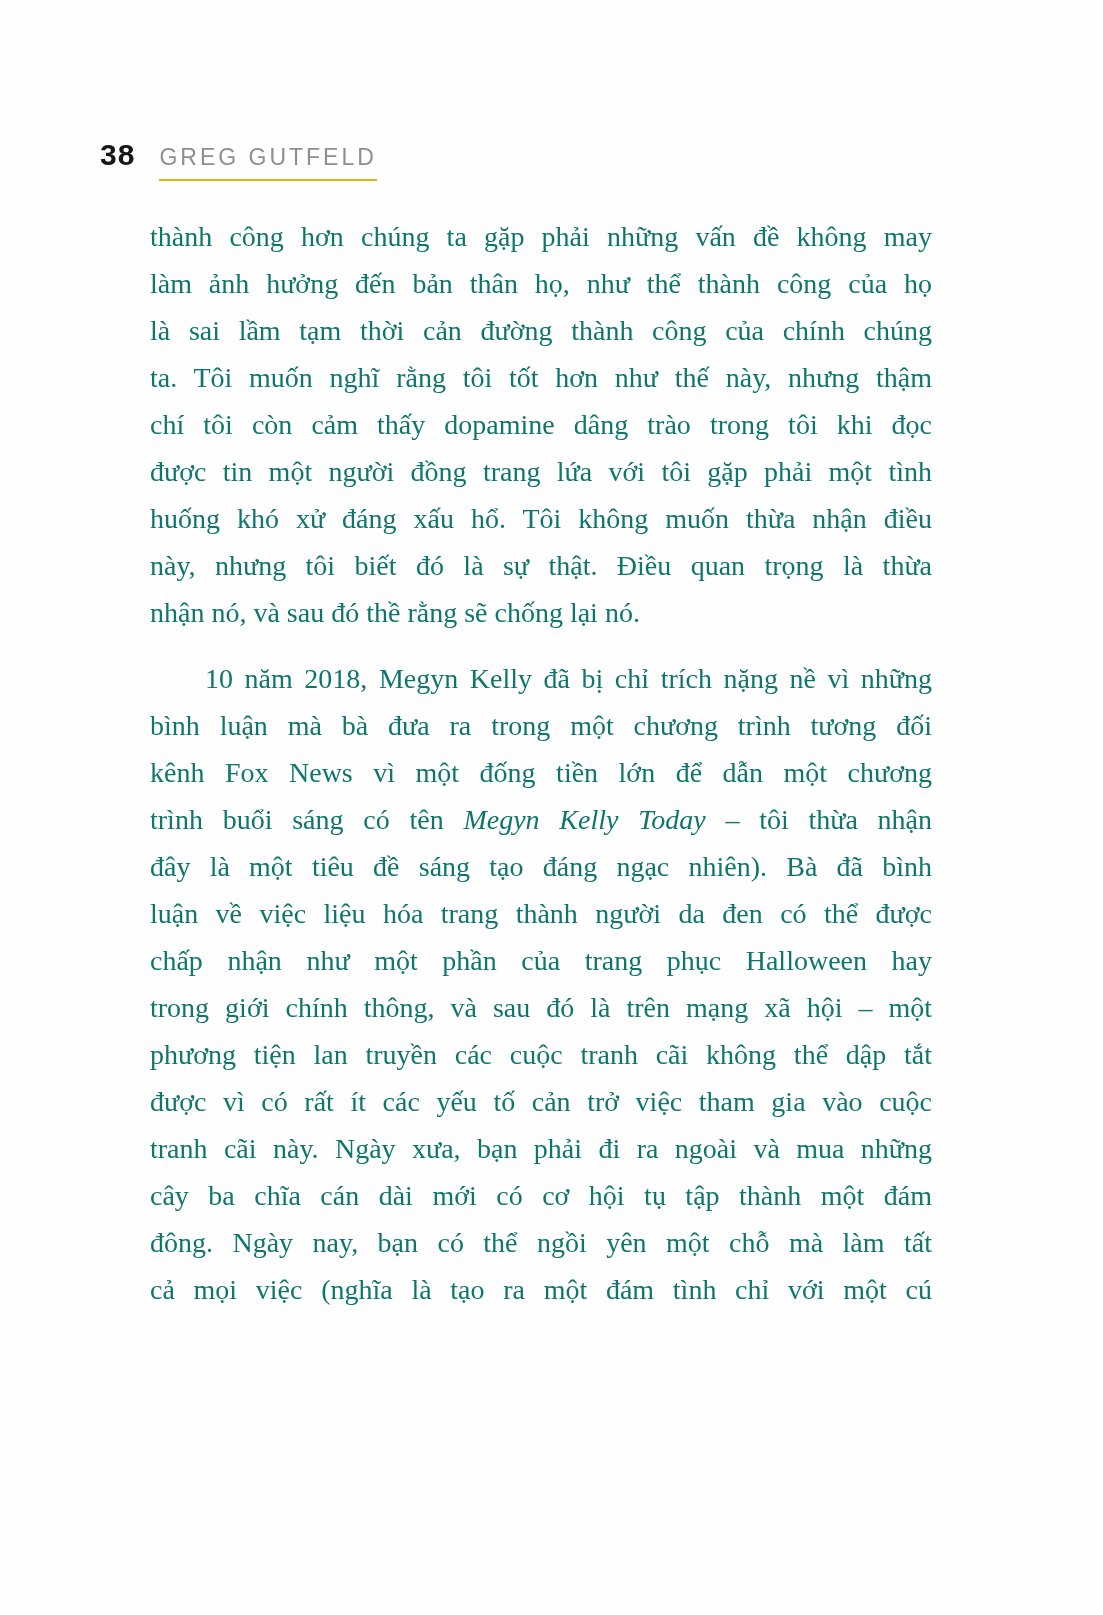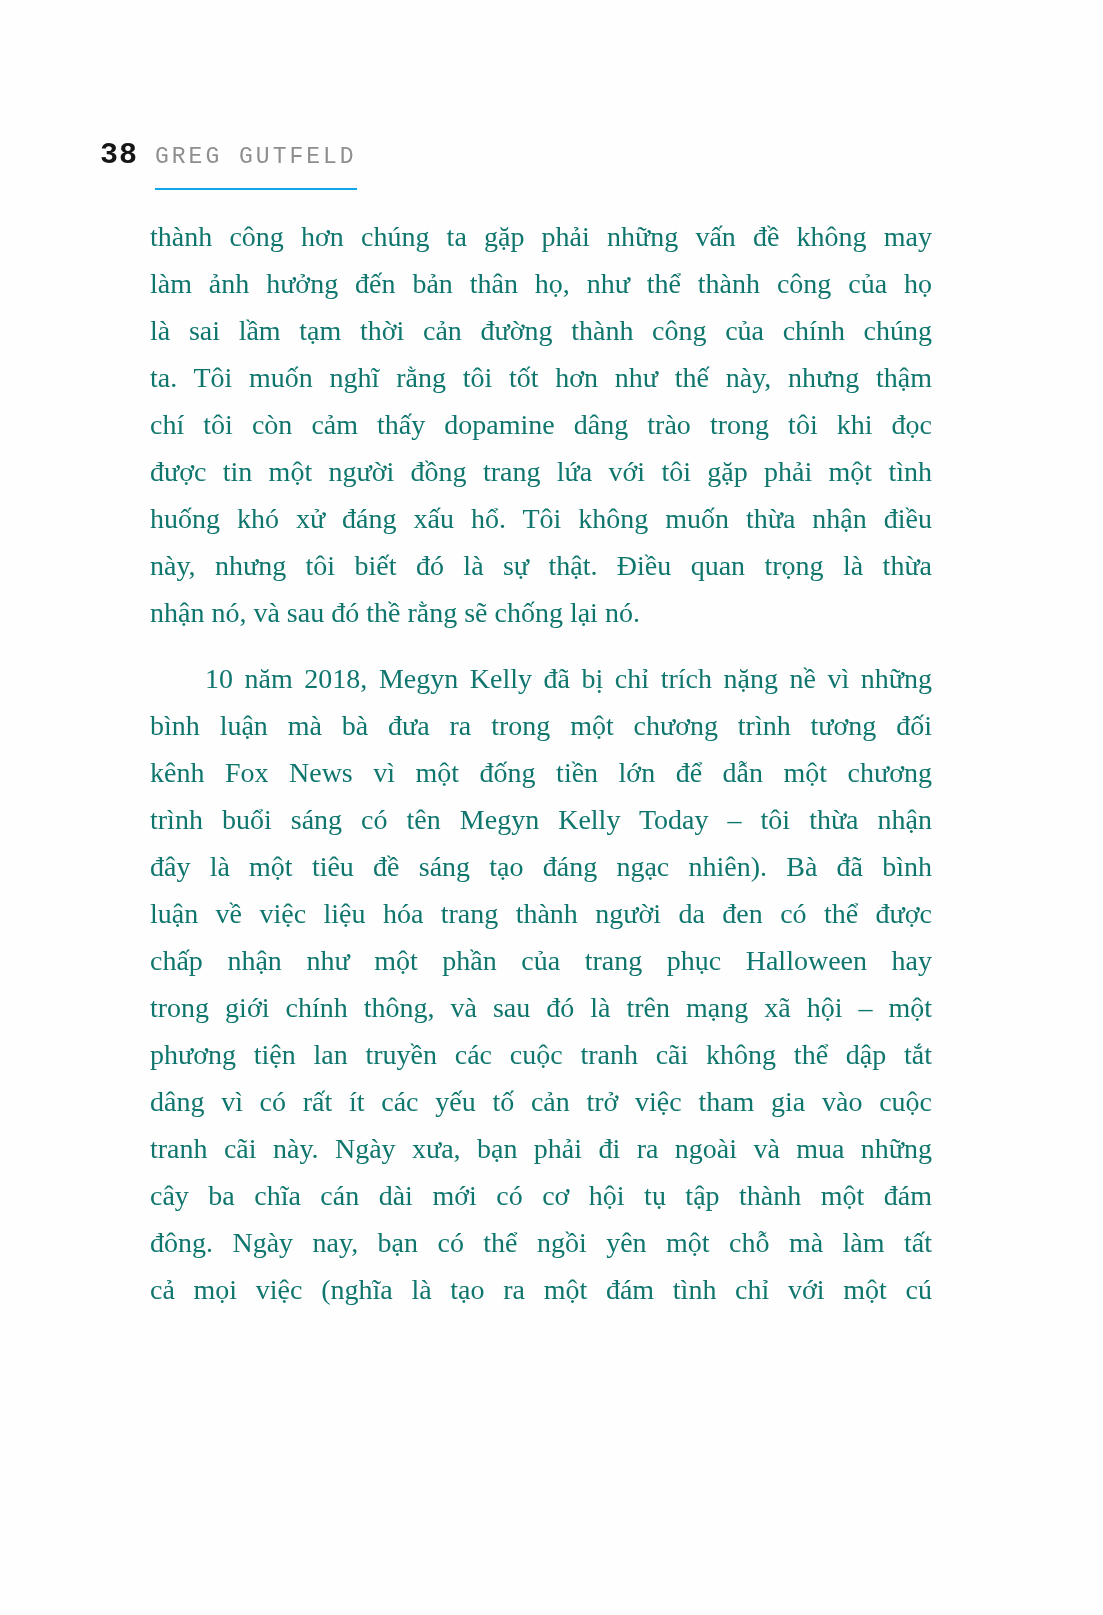--- a/index.html
+++ b/index.html
@@ -18,36 +18,36 @@
     position: absolute;
     inset: 0;
     background: #fefefe;
   }
   .page-header {
     position: absolute;
     top: 138px;
     left: 100px;
     display: flex;
     align-items: baseline;
-    gap: 17px;
-    font-family: Liberation Mono, monospace;
+    gap: 24px;
+    font-family: Liberation Sans, sans-serif;
   }
   .page-number {
     font-size: 30px;
     font-weight: bold;
     color: #161616;
     letter-spacing: 1px;
   }
   .running-header {
     font-size: 23px;
     font-weight: 500;
     color: #8e8e8e;
     letter-spacing: 3px;
-    padding-bottom: 18px;
-    border-bottom: 2px solid #0ea5e9;
+    padding-bottom: 8px;
+    border-bottom: 2px solid #eab308;
   }
   .text-block {
     position: absolute;
     top: 213px;
     left: 150px;
     width: 782px;
     font-size: 28px;
     line-height: 47px;
     color: #0f766e;
   }
@@ -58,20 +58,21 @@
     text-align: justify;
     text-align-last: justify;
   }
   .line.flush {
     text-align-last: left;
   }
   .paragraph.indent .line:first-child {
     text-indent: 55px;
   }
   .italic {
+    font-style: italic;
   }
 </style>
 </head>
 <body>
 
 <div class="page">
 
   <header class="page-header">
     <span class="page-number">38</span>
     <span class="running-header">GREG GUTFELD</span>
@@ -92,21 +93,21 @@
       <div class="paragraph indent">
         <div class="line"><span>10 năm 2018, Megyn Kelly đã bị chỉ trích nặng nề vì những</span></div>
         <div class="line"><span>bình luận mà bà đưa ra trong một chương trình tương đối</span></div>
         <div class="line"><span>kênh Fox News vì một đống tiền lớn để dẫn một chương</span></div>
         <div class="line"><span>trình buổi sáng có tên </span><span class="italic">Megyn Kelly Today</span><span> – tôi thừa nhận</span></div>
         <div class="line"><span>đây là một tiêu đề sáng tạo đáng ngạc nhiên). Bà đã bình</span></div>
         <div class="line"><span>luận về việc liệu hóa trang thành người da đen có thể được</span></div>
         <div class="line"><span>chấp nhận như một phần của trang phục Halloween hay</span></div>
         <div class="line"><span>trong giới chính thông, và sau đó là trên mạng xã hội – một</span></div>
         <div class="line"><span>phương tiện lan truyền các cuộc tranh cãi không thể dập tắt</span></div>
-        <div class="line"><span>dâng vì có rất ít các yếu tố cản trở việc tham gia vào cuộc</span></div>
+        <div class="line"><span>được vì có rất ít các yếu tố cản trở việc tham gia vào cuộc</span></div>
         <div class="line"><span>tranh cãi này. Ngày xưa, bạn phải đi ra ngoài và mua những</span></div>
         <div class="line"><span>cây ba chĩa cán dài mới có cơ hội tụ tập thành một đám</span></div>
         <div class="line"><span>đông. Ngày nay, bạn có thể ngồi yên một chỗ mà làm tất</span></div>
         <div class="line"><span>cả mọi việc (nghĩa là tạo ra một đám tình chỉ với một cú</span></div>
       </div>
     </main>
 
 </div>
 
 </body></html>

